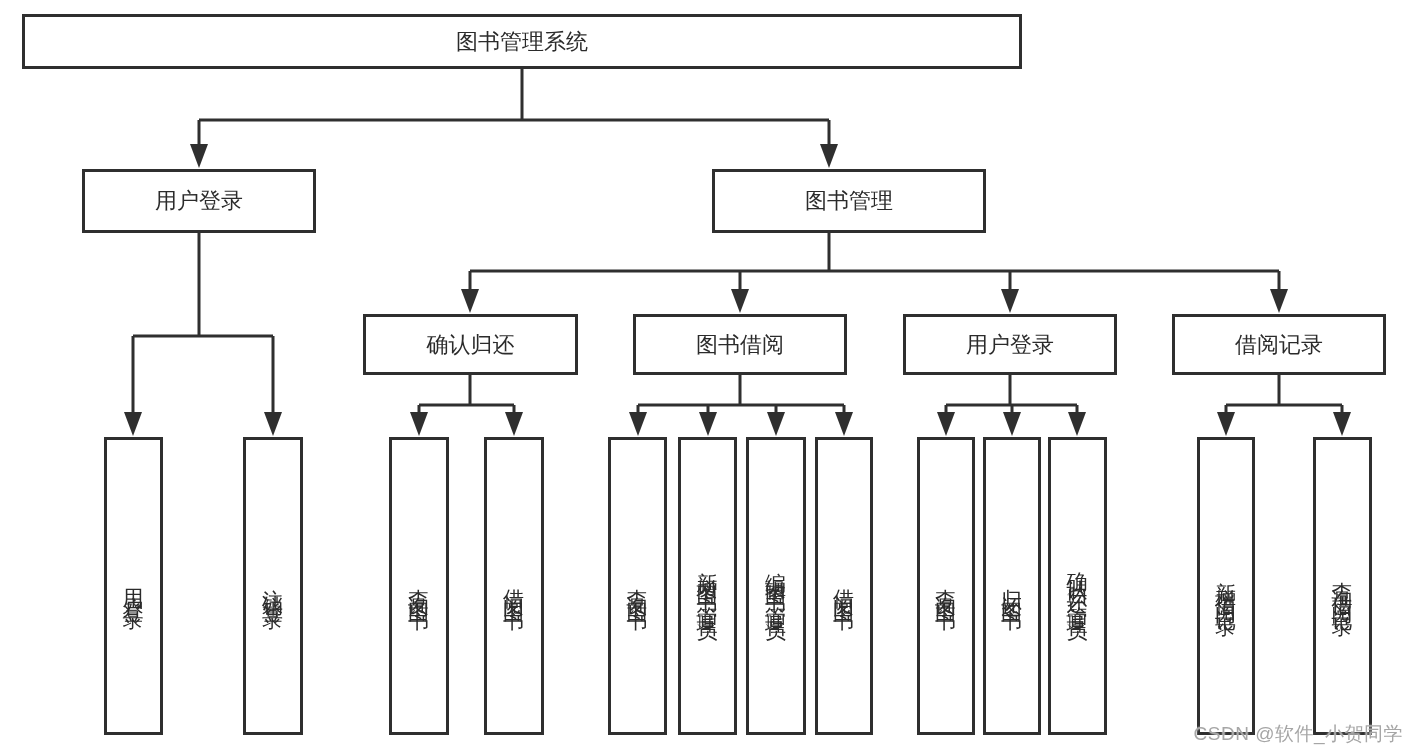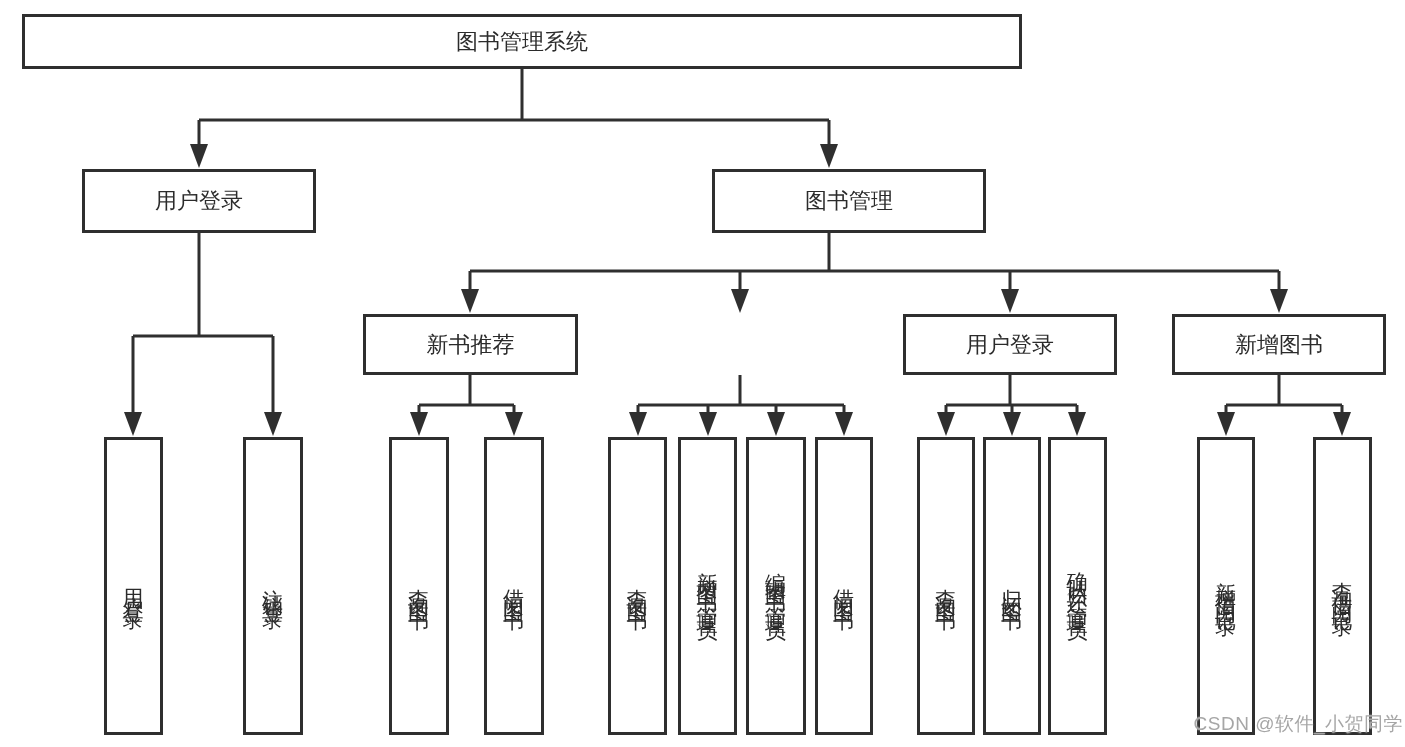--- a/index.html
+++ b/index.html
@@ -29,21 +29,21 @@
     text-align:center;
     z-index:1;
   }
   .vbox{
     writing-mode:vertical-rl;
     font-size:21px;
     letter-spacing:7px;
     line-height:1;
   }
   .watermark{
-    position:absolute;right:2px;bottom:10px;
+    position:absolute;right:2px;bottom:0;
     font-size:19px;
     color:var(--wm);
     letter-spacing:.5px;
     text-shadow:0 0 2px #ffffff;
     z-index:2;
     white-space:nowrap;
   }
 </style>
 </head>
 <body>
@@ -84,23 +84,24 @@
     <path class="wire" d="M1279 375 V405 M1226 405 H1342 M1226 405 V413 M1342 405 V413"></path>
     <polygon class="head" points="1217,412 1235,412 1226,436"></polygon>
     <polygon class="head" points="1333,412 1351,412 1342,436"></polygon>
   </svg>
 
   <div class="box" style="left:22px;top:14px;width:1000px;height:55px">图书管理系统</div>
 
   <div class="box" style="left:82px;top:169px;width:234px;height:64px">用户登录</div>
   <div class="box" style="left:712px;top:169px;width:274px;height:64px">图书管理</div>
 
-  <div class="box" style="left:363px;top:314px;width:215px;height:61px">新书推荐</div>
+  <div class="box" style="left:363px;top:314px;width:215px;height:61px">确认归还</div>
+  <div class="box" style="left:633px;top:314px;width:214px;height:61px">图书借阅</div>
   <div class="box" style="left:903px;top:314px;width:214px;height:61px">用户登录</div>
-  <div class="box" style="left:1172px;top:314px;width:214px;height:61px">新增图书</div>
+  <div class="box" style="left:1172px;top:314px;width:214px;height:61px">借阅记录</div>
 
   <div class="box vbox" style="left:104px;top:437px;width:59px;height:298px">用户登录</div>
   <div class="box vbox" style="left:243px;top:437px;width:60px;height:298px">注销登录</div>
 
   <div class="box vbox" style="left:389px;top:437px;width:60px;height:298px">查询图书</div>
   <div class="box vbox" style="left:484px;top:437px;width:60px;height:298px">借阅图书</div>
 
   <div class="box vbox" style="left:608px;top:437px;width:59px;height:298px">查询图书</div>
   <div class="box vbox" style="left:678px;top:437px;width:59px;height:298px">新增图书（管理员）</div>
   <div class="box vbox" style="left:746px;top:437px;width:60px;height:298px">编辑图书（管理员）</div>

